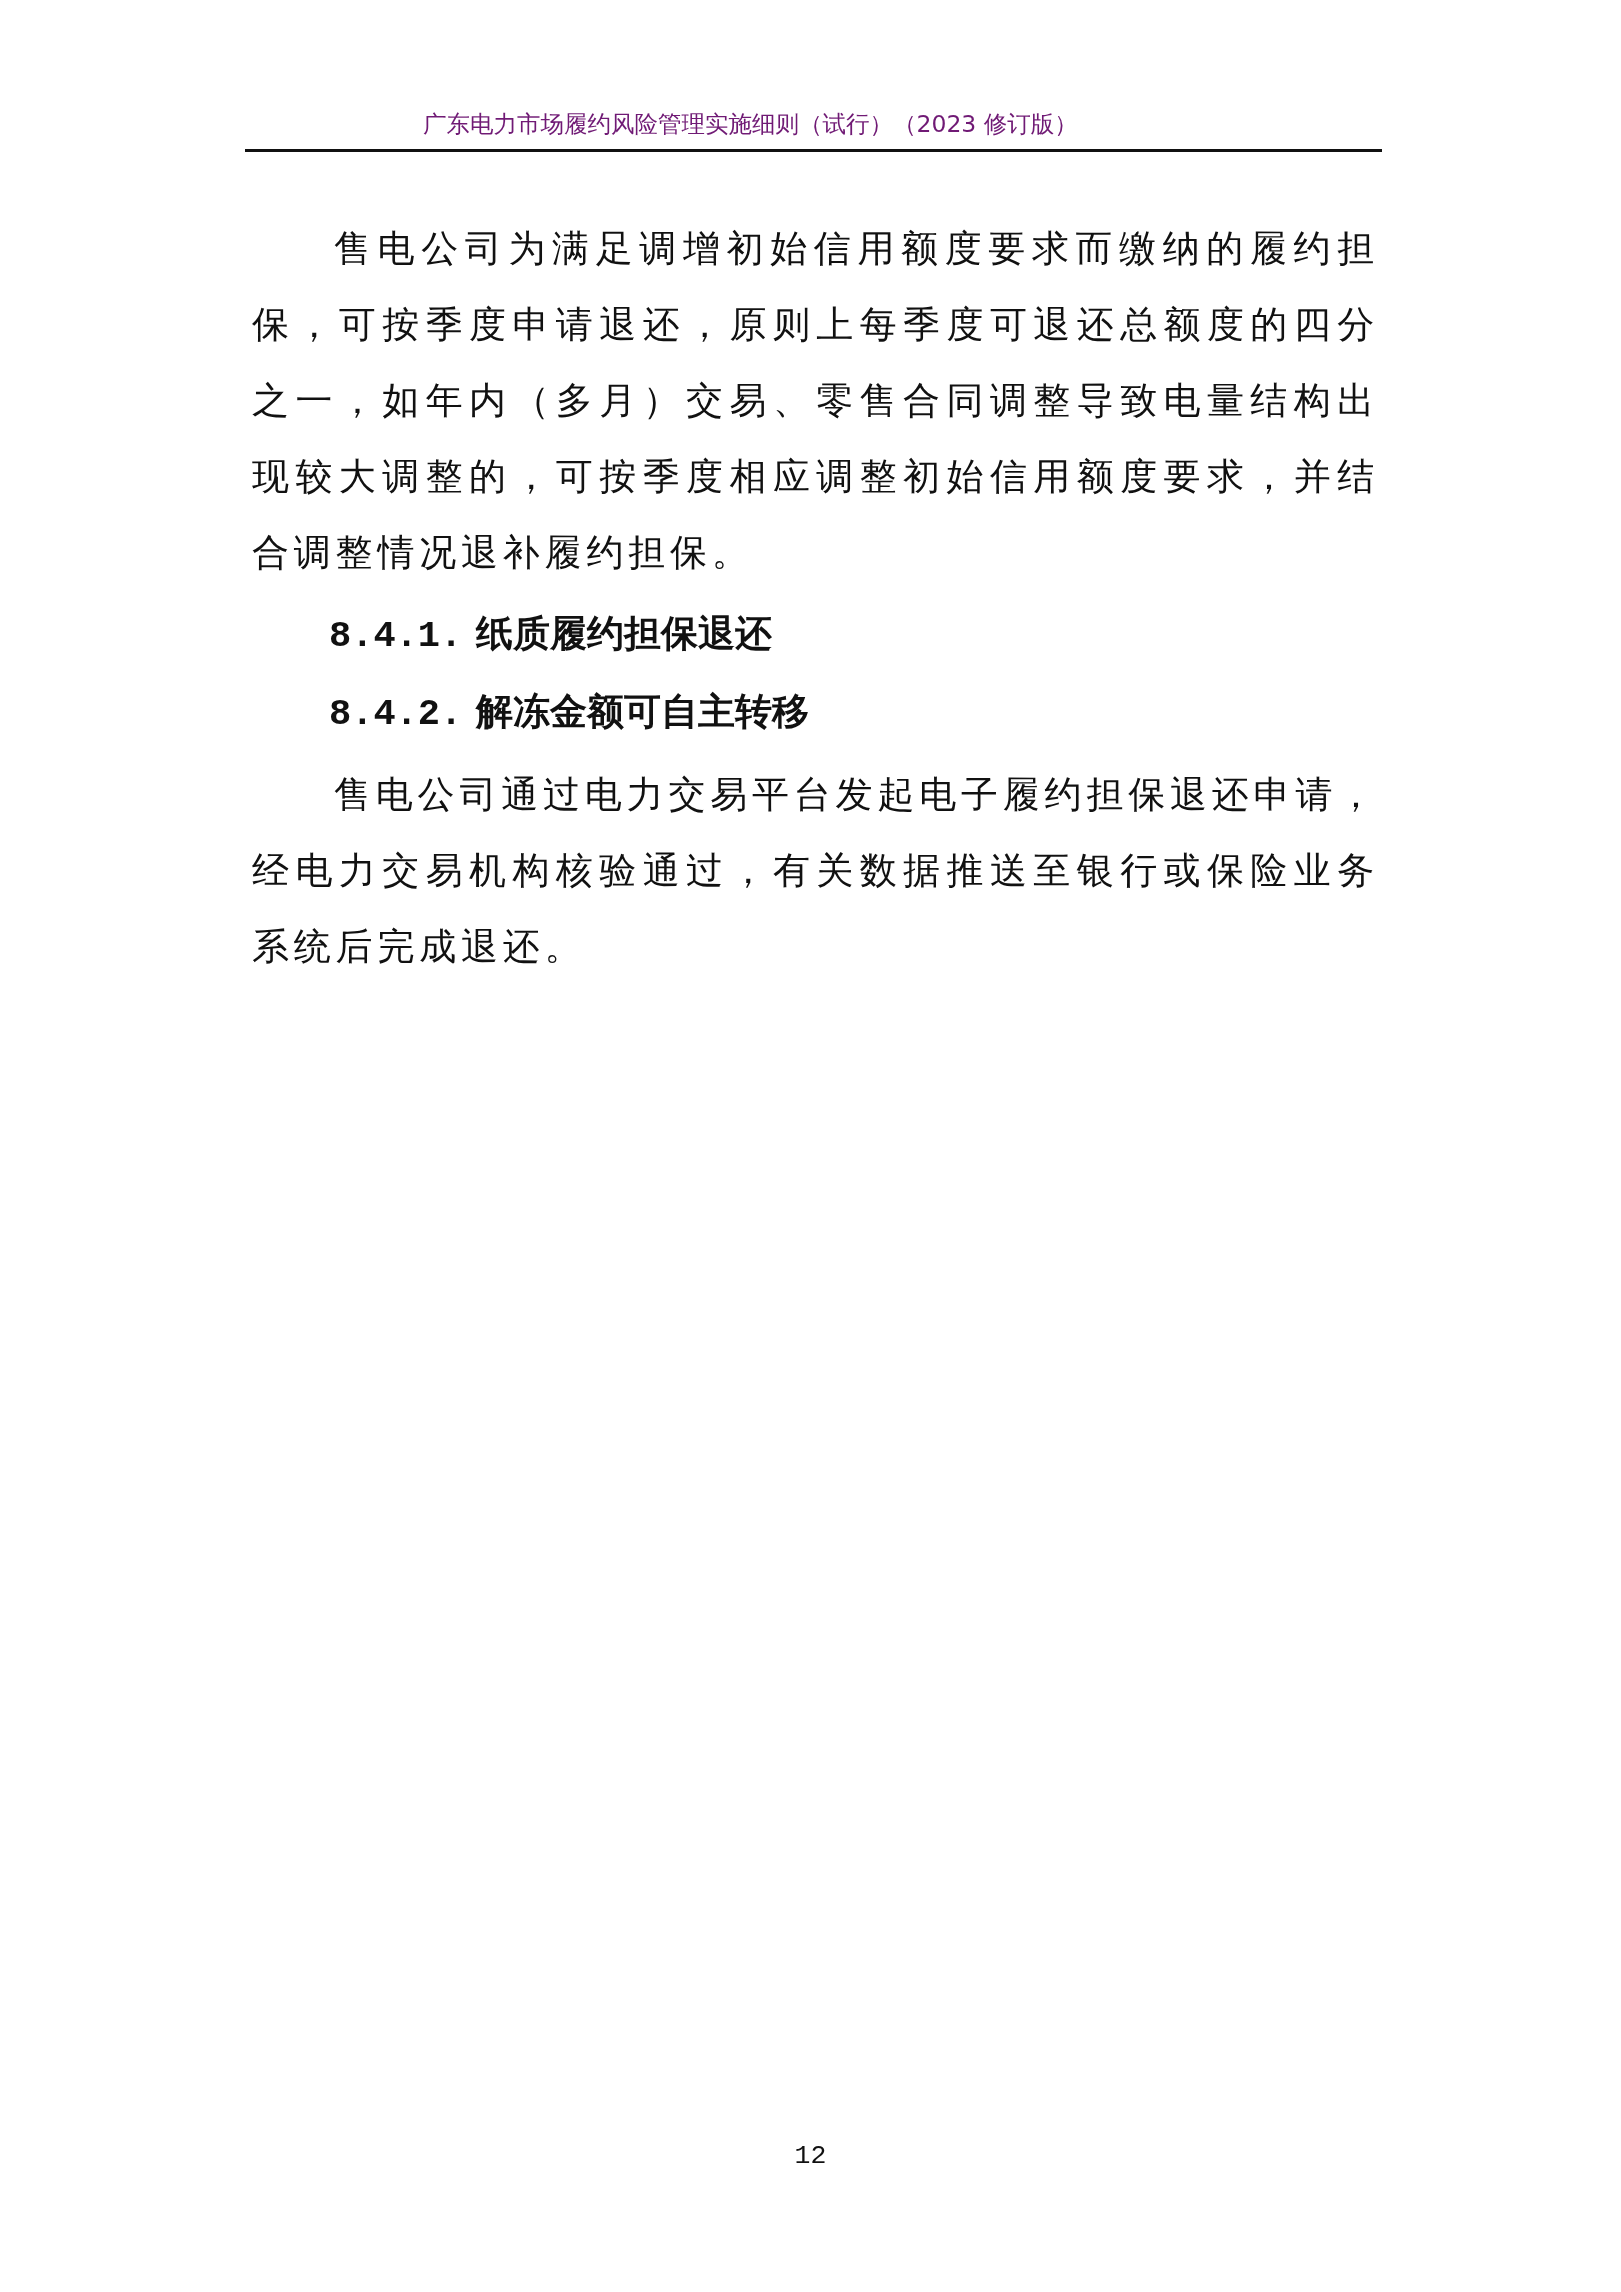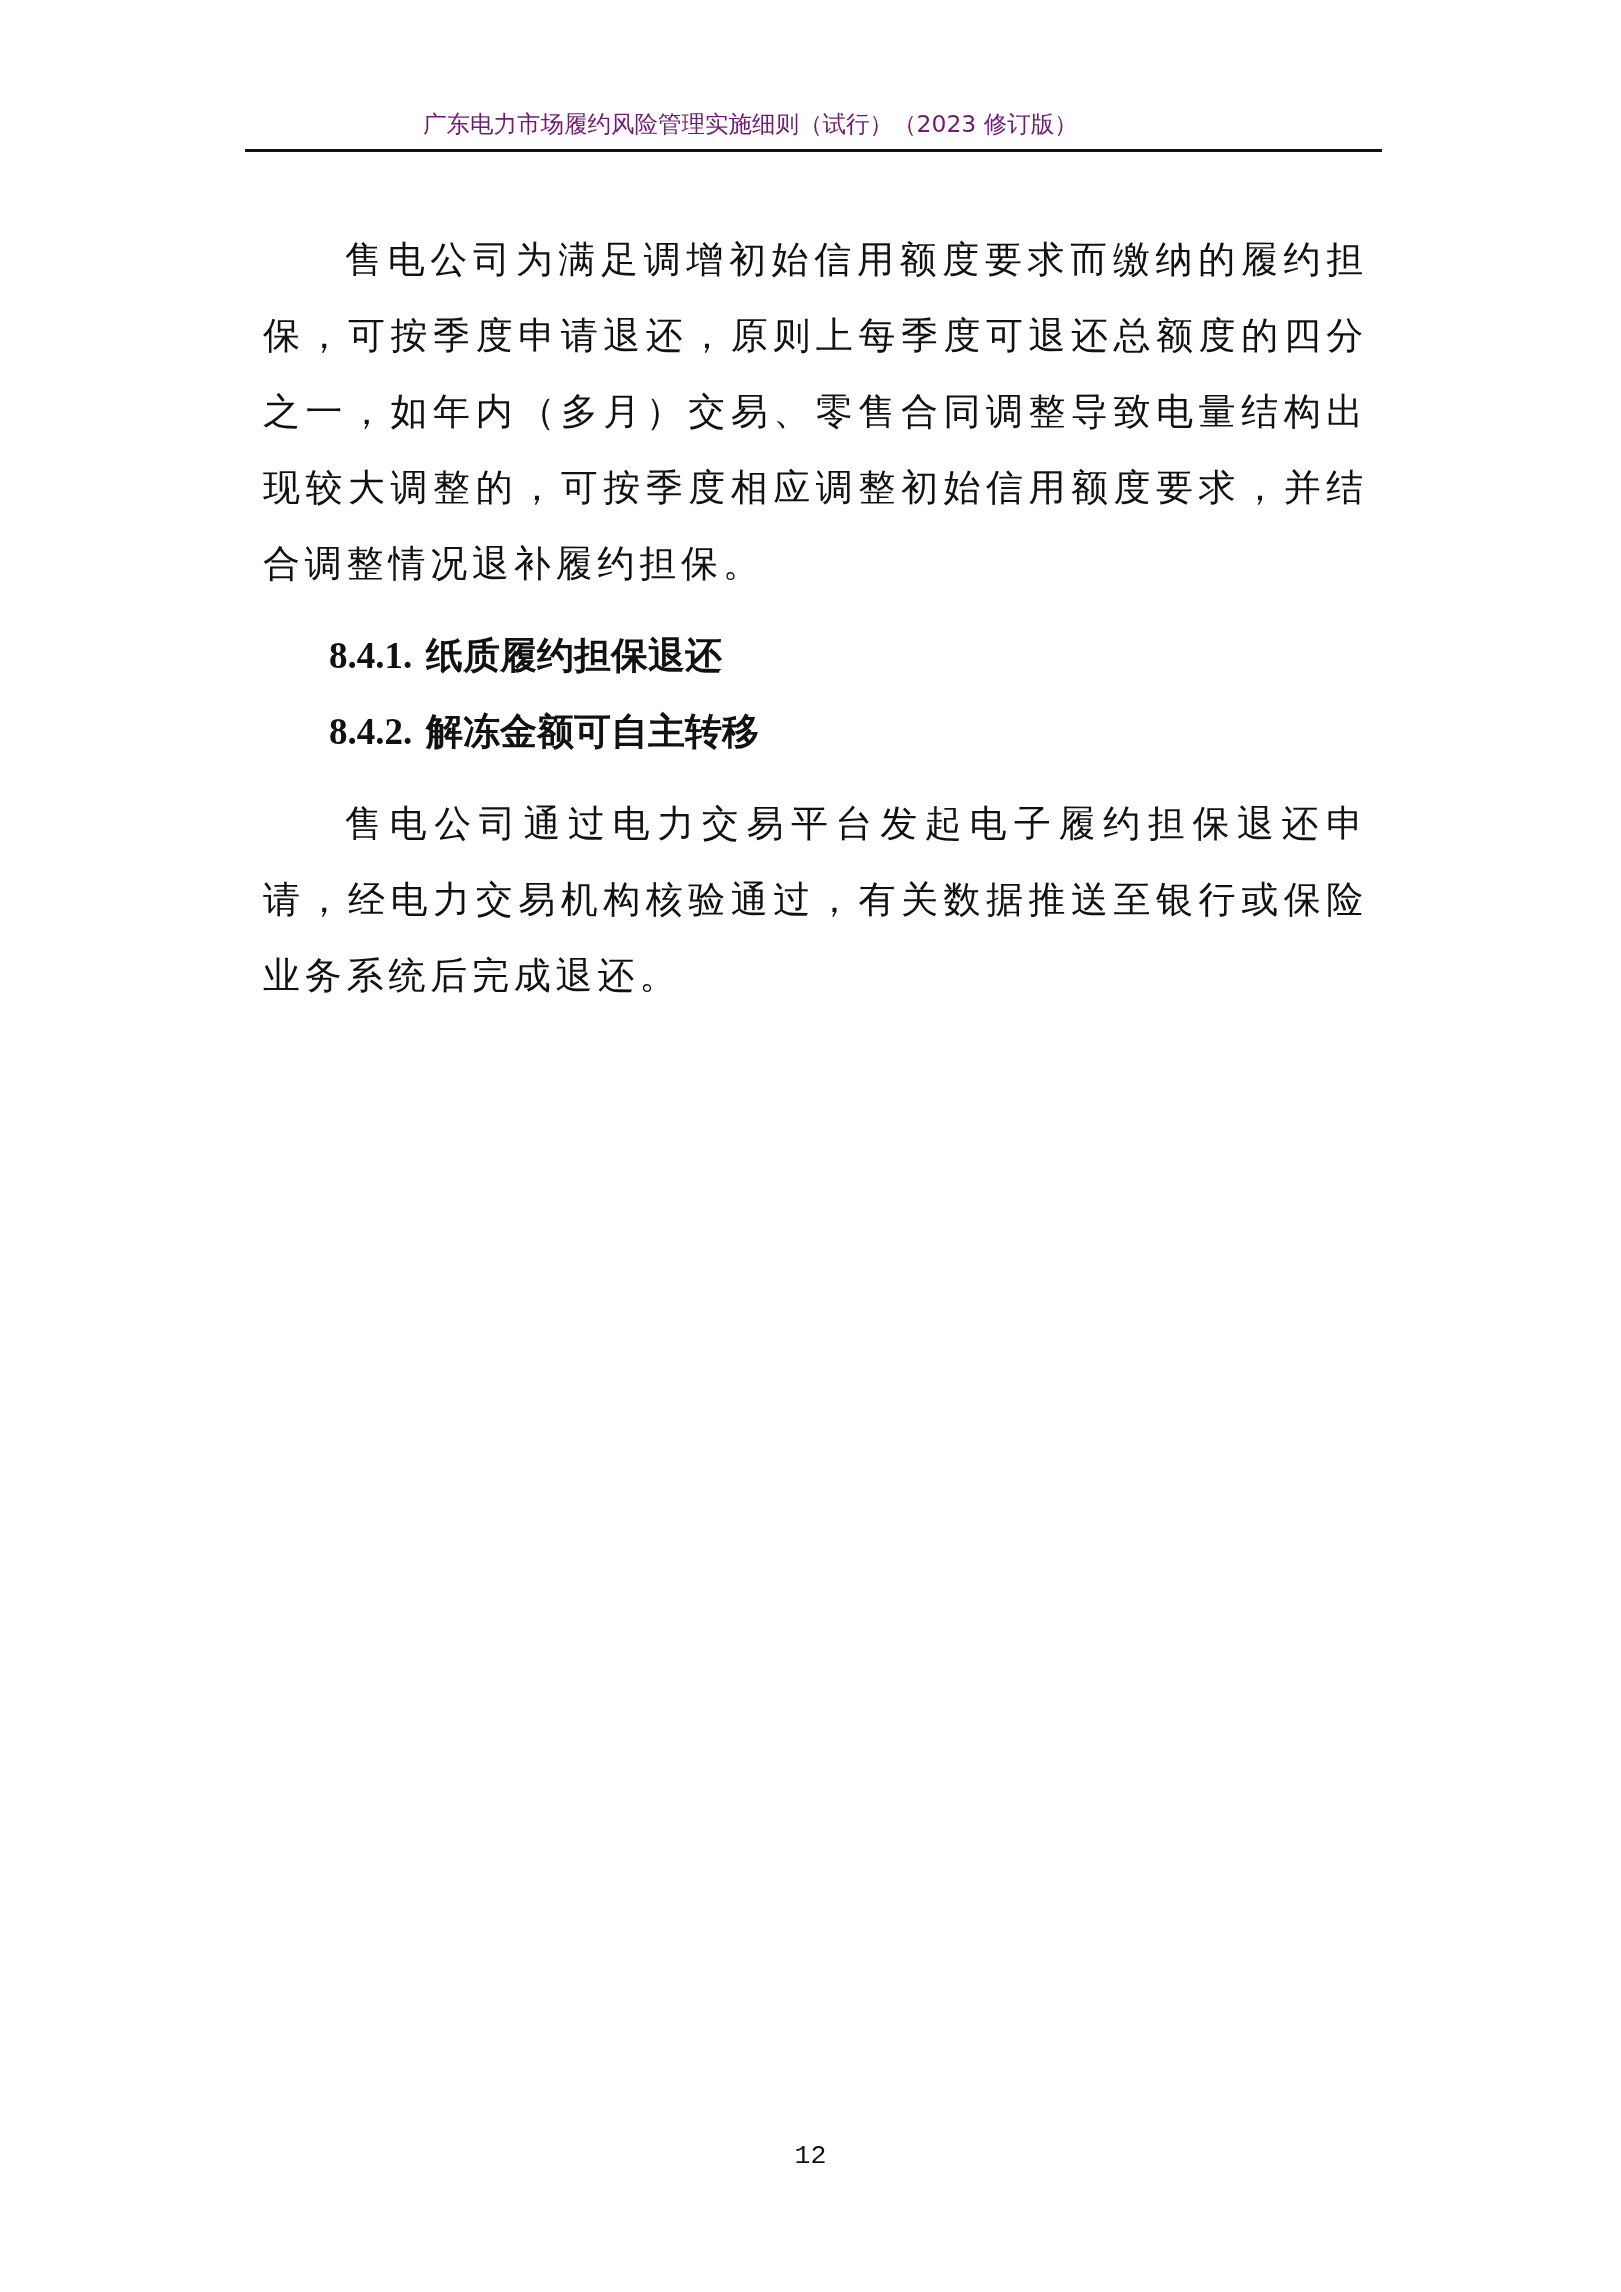--- a/index.html
+++ b/index.html
@@ -14,27 +14,27 @@
     }
     .header-rule {
       position: absolute; left: 245px; top: 149px; width: 1137px; height: 2.9px; background: #111;
     }
     .content {
       position: absolute; left: 247px; top: 206px; width: 1137px;
       font-family: "DejaVu Sans", sans-serif; color: #111;
     }
     .para {
       font-size: 37px; line-height: 76px; letter-spacing: 4.8px;
-      text-indent: 82px; margin: 16px; text-align: justify;
+      text-indent: 82px; margin: 5px; text-align: justify;
     }
     .heading3 {
       font-size: 37px; line-height: 76px; margin: 0; padding-left: 82px;
       font-weight: bold; white-space: nowrap;
     }
-    .heading3 .num { font-family: Liberation Serif, serif; font-weight: bold; margin-right: 13.7px; }
+    .heading3 .num { font-family: Liberation Mono, monospace; font-weight: bold; margin-right: 13.7px; }
     .heading1 {
       font-size: 37px; line-height: 76px; margin: 0; font-weight: bold; white-space: nowrap;
     }
     .heading1 .num { font-family: "Liberation Serif", serif; font-weight: bold; margin-right: 13.7px; }
     .page-number {
       position: absolute; left: 0; top: 2141px; width: 1621px; text-align: center;
       font-family: Liberation Mono, monospace; font-size: 26.5px; color: #111;
     }
   </style>
 </head>

